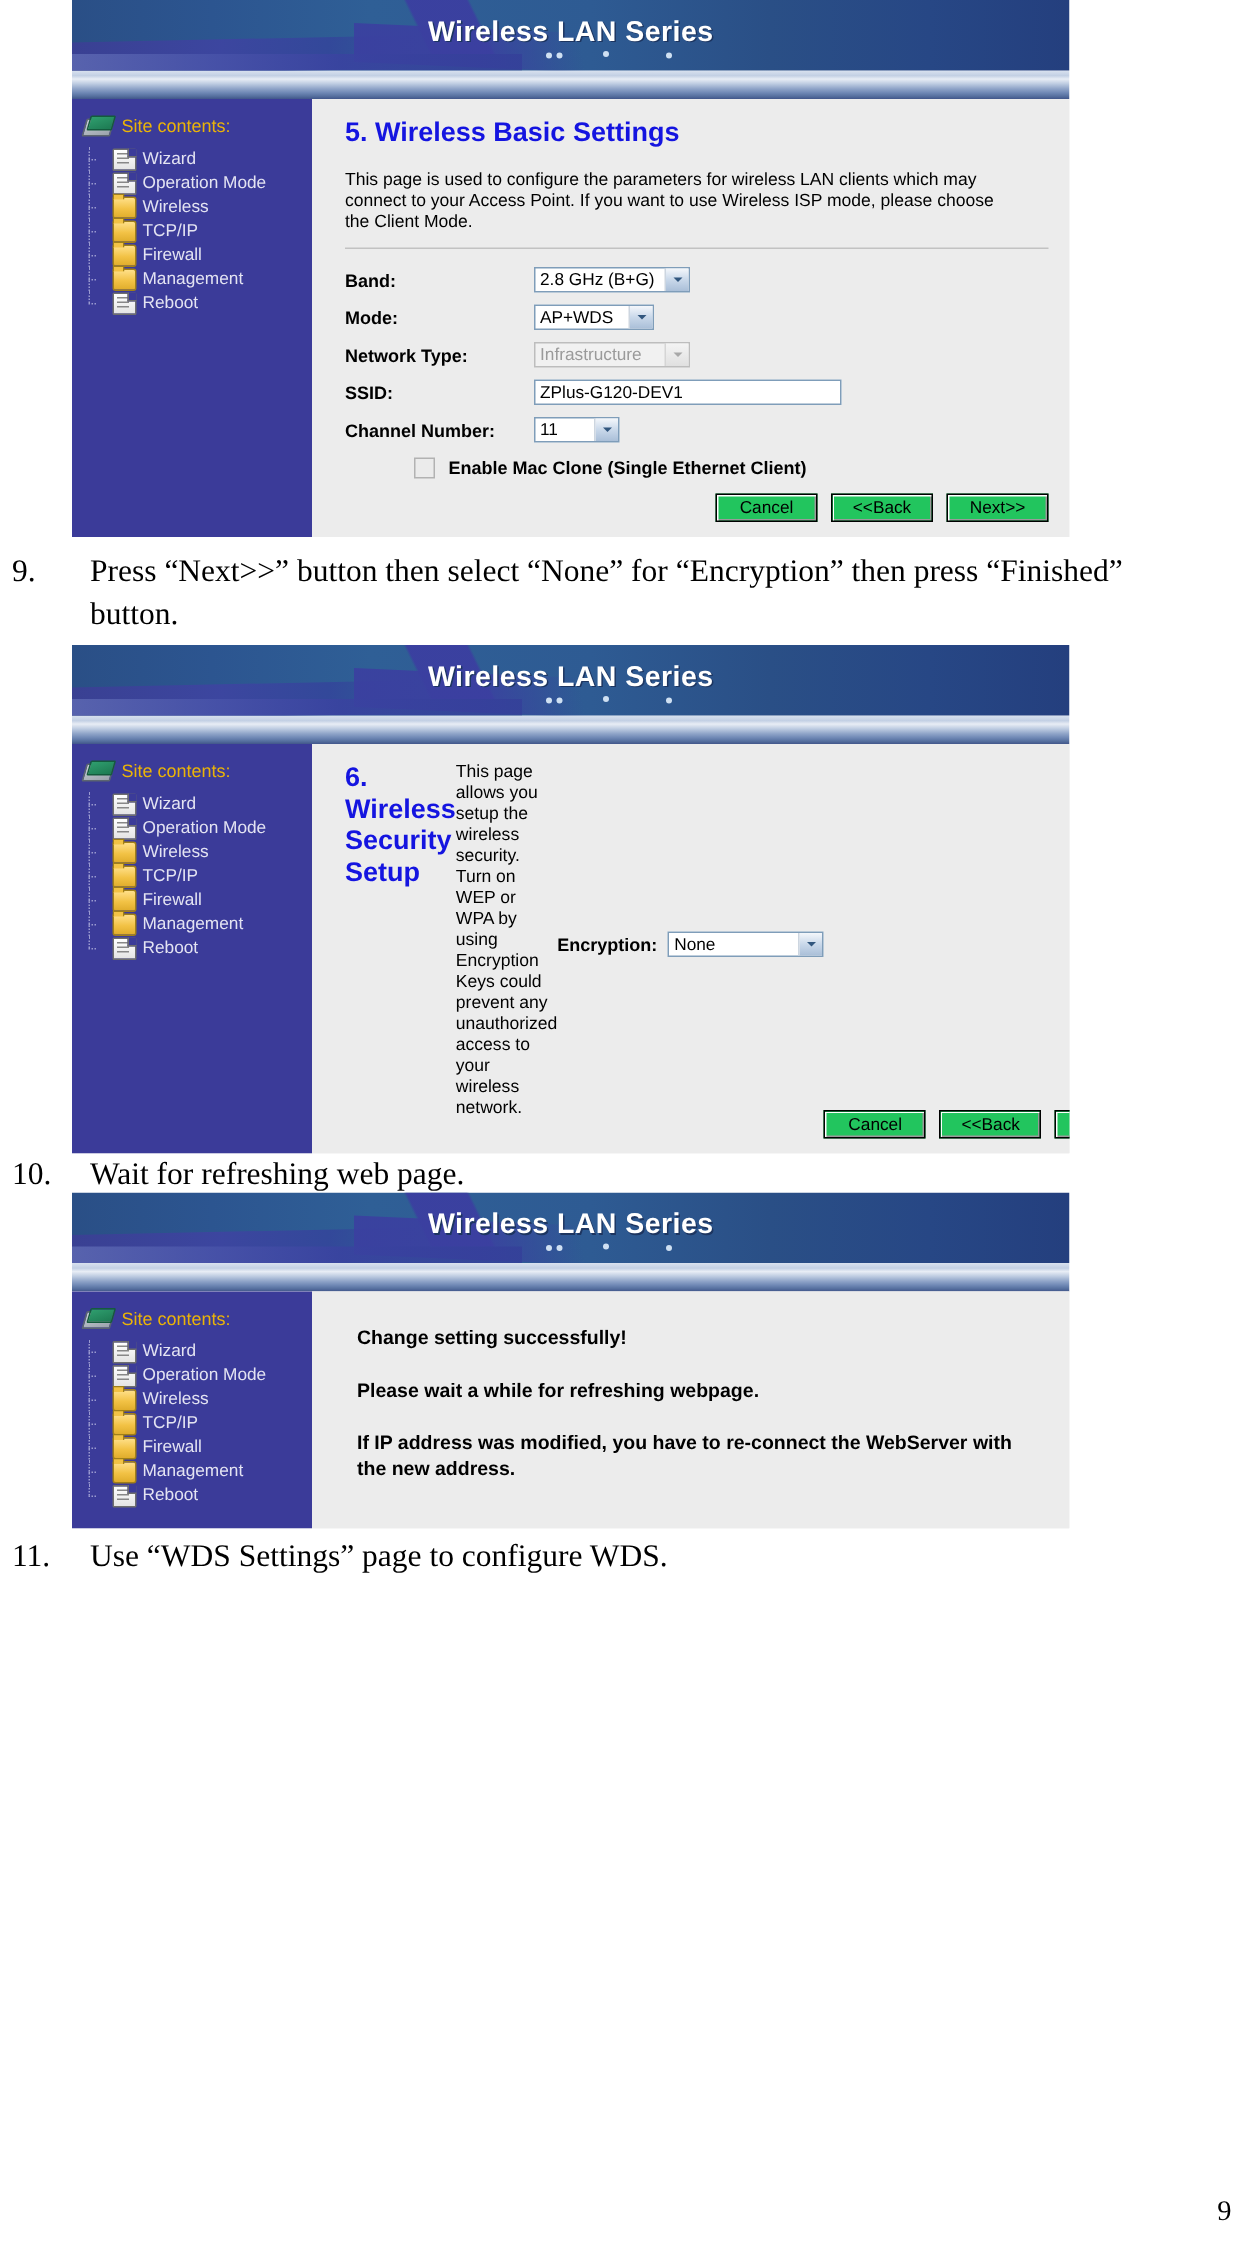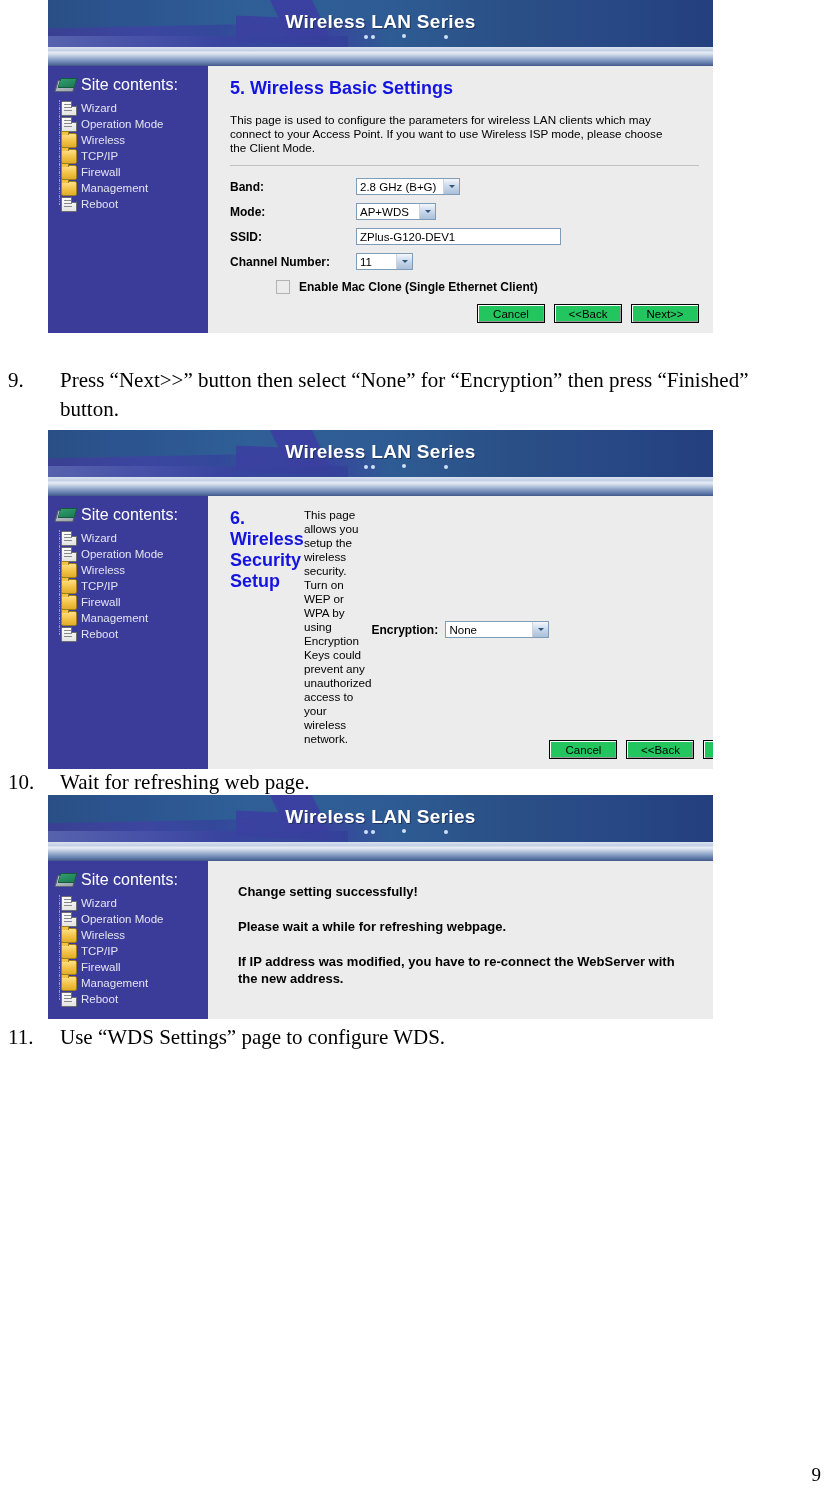--- a/index.html
+++ b/index.html
@@ -154,33 +154,33 @@
     position:absolute;
     left:5px;top:1px;
     width:15px;height:8px;
     background:linear-gradient(160deg,#2f9e6e 0%, #1d7a52 100%);
     border:1px solid #145b3d;
     transform:skewX(-16deg);
     border-radius:1px;
   }
   .sc-label{
     font-family:"Liberation Sans", sans-serif;
-    font-size:16px;
-    color:#ffffff;
+    font-size:12px;
+    color:#eab308;
   }
   .tree{
     margin:2px 0 0 0;
     padding:0;
     list-style:none;
   }
   .tree li{
     display:flex;
     align-items:center;
     height:16px;
-    padding-left:13px;
+    padding-left:27px;
     position:relative;
   }
   .tree li::before{
     content:"";
     position:absolute;
     left:11px;top:0;bottom:0;
     border-left:1px dotted #9a9ad0;
   }
   .tree li:last-child::before{height:8px;bottom:auto;}
   .tree li::after{
@@ -471,20 +471,29 @@
       <div class="frow">
         <span class="flabel">Mode:</span>
         <span class="sel w-mode">
           <span>AP+WDS</span>
           <span class="arrow">
               <span></span>
             </span>
         </span>
       </div>
 
+      <div class="frow">
+        <span class="flabel">Network Type:</span>
+        <span class="sel w-net disabled">
+          <span>Infrastructure</span>
+          <span class="arrow">
+              <span></span>
+            </span>
+        </span>
+      </div>
 
       <div class="frow">
         <span class="flabel">SSID:</span>
         <span class="txtin">ZPlus-G120-DEV1</span>
       </div>
 
       <div class="frow">
         <span class="flabel">Channel Number:</span>
         <span class="sel w-chan">
           <span>11</span>

